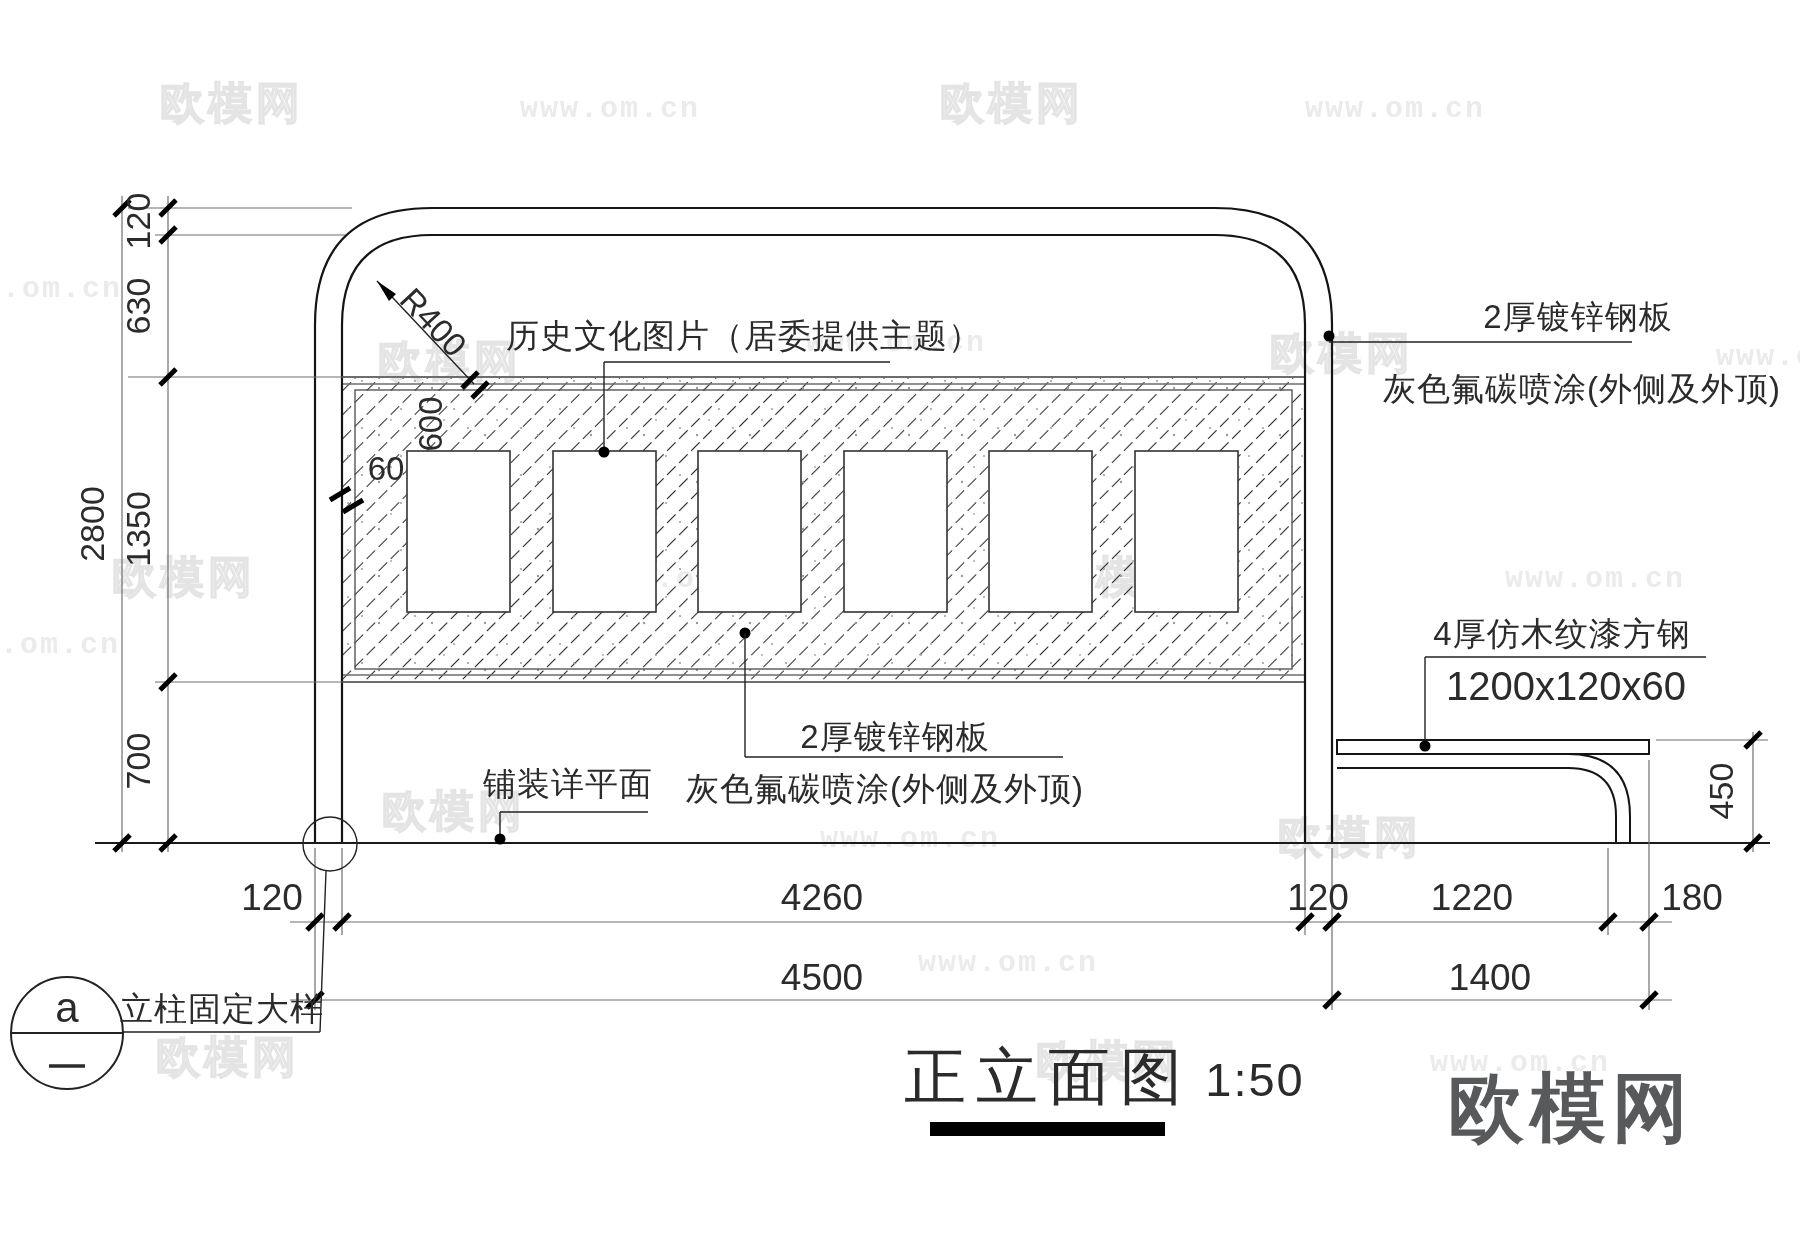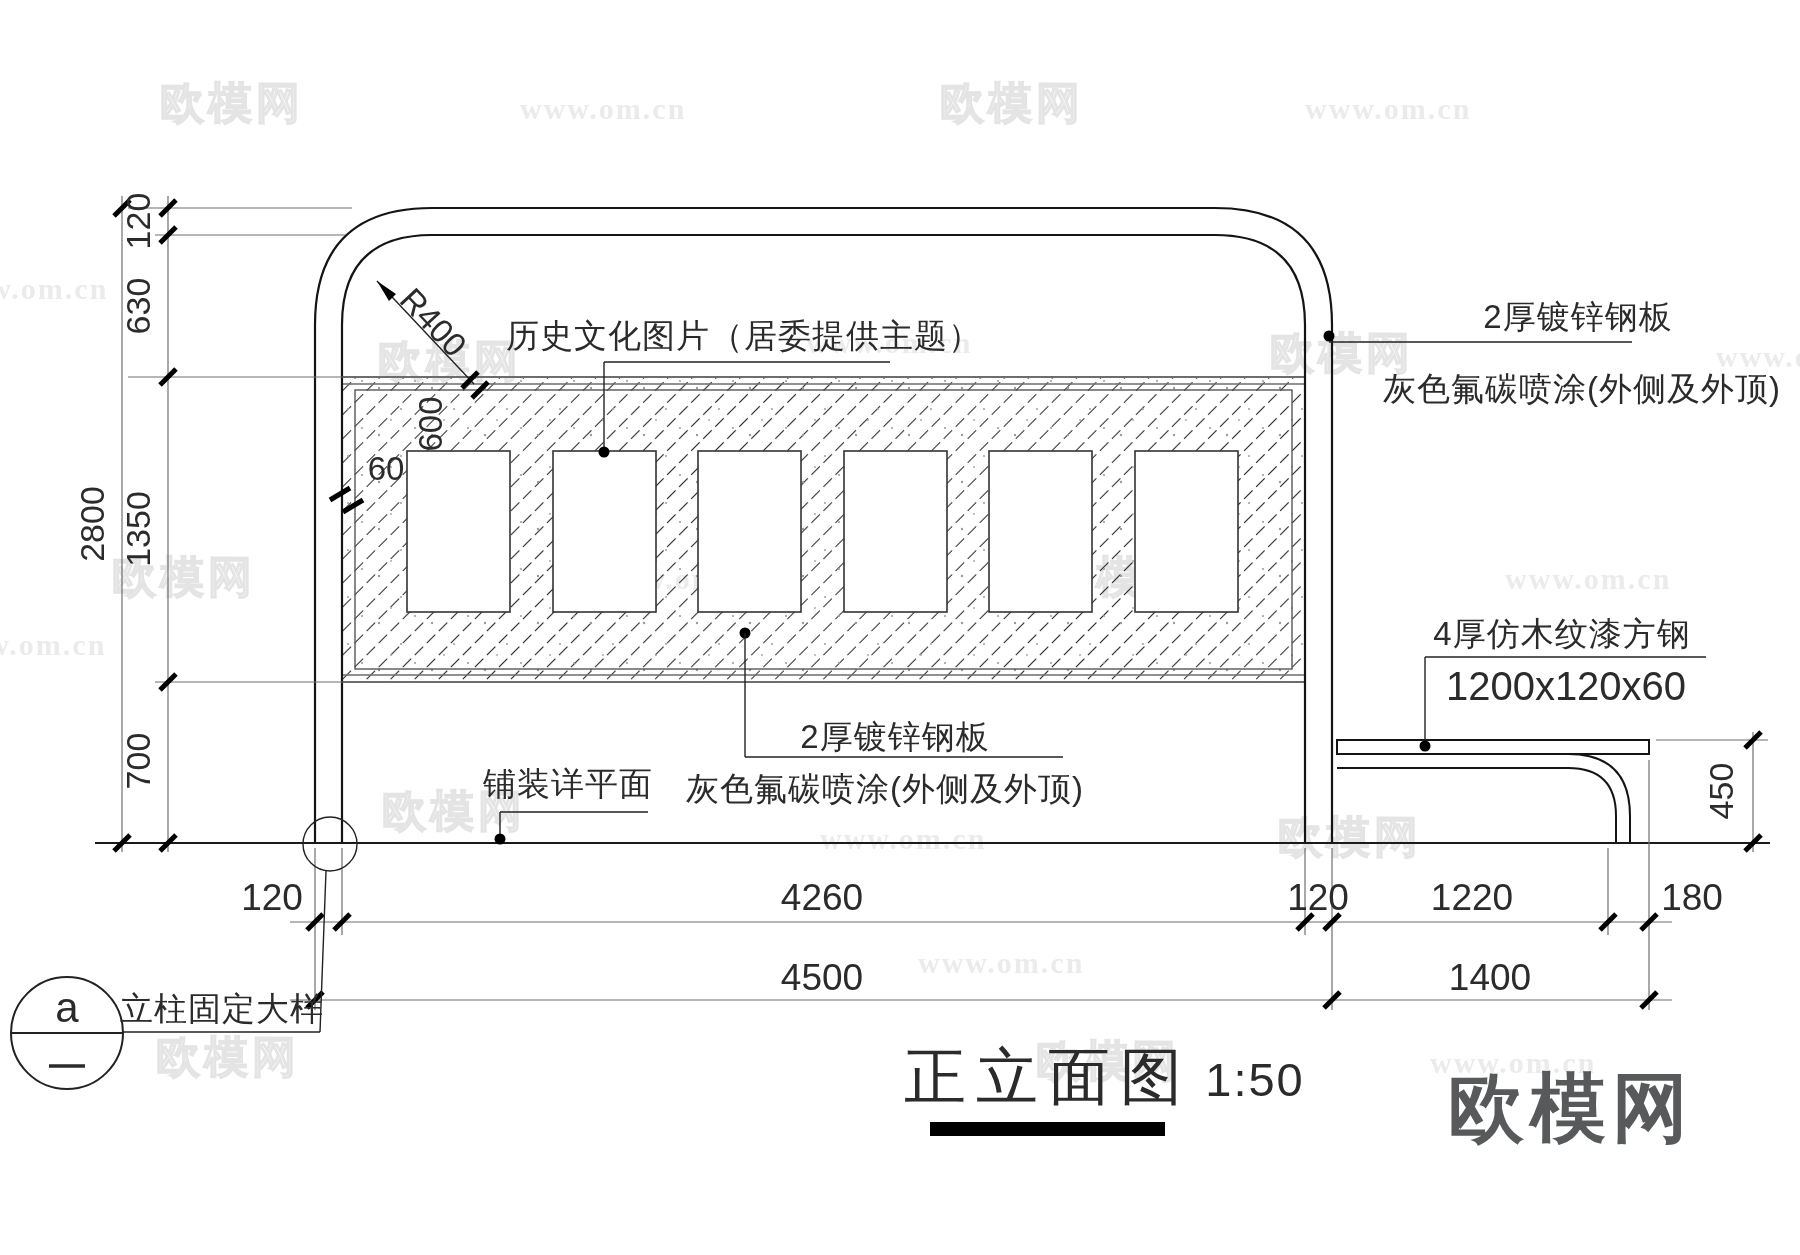--- a/index.html
+++ b/index.html
@@ -1,20 +1,20 @@
 <!DOCTYPE html>
 <html><head>
 <meta charset="utf-8">
 <style>
   html,body{margin:0;padding:0;background:#ffffff;}
   body{width:1800px;height:1255px;overflow:hidden;position:relative;
        font-family:"Liberation Sans","DejaVu Sans",sans-serif;}
   svg{position:absolute;left:0;top:0;}
   .wm{position:absolute;white-space:nowrap;pointer-events:none;
-      font-family:Liberation Serif, serif;}
+      font-family:Liberation Mono, monospace;}
   .wm-brand{font-size:44px;font-weight:700;color:#ffffff;
       -webkit-text-stroke:1.4px #e4e4e4;letter-spacing:4px;}
   .wm-url{font-size:30px;font-weight:700;color:#ebebeb;letter-spacing:2px;}
   .wm-big{font-size:76px;font-weight:700;color:#58595b;-webkit-text-stroke:0;
       letter-spacing:6px;}
   text{fill:#2b2b2b;}
   .cn{font-size:33px;letter-spacing:1px;}
   .dim{font-size:37px;}
   .dimL{font-size:34px;}
   .small{font-size:33px;}

